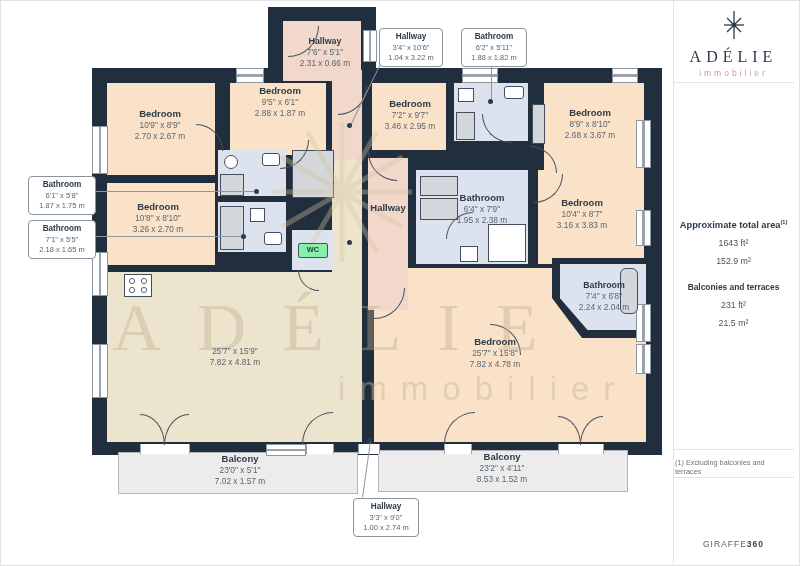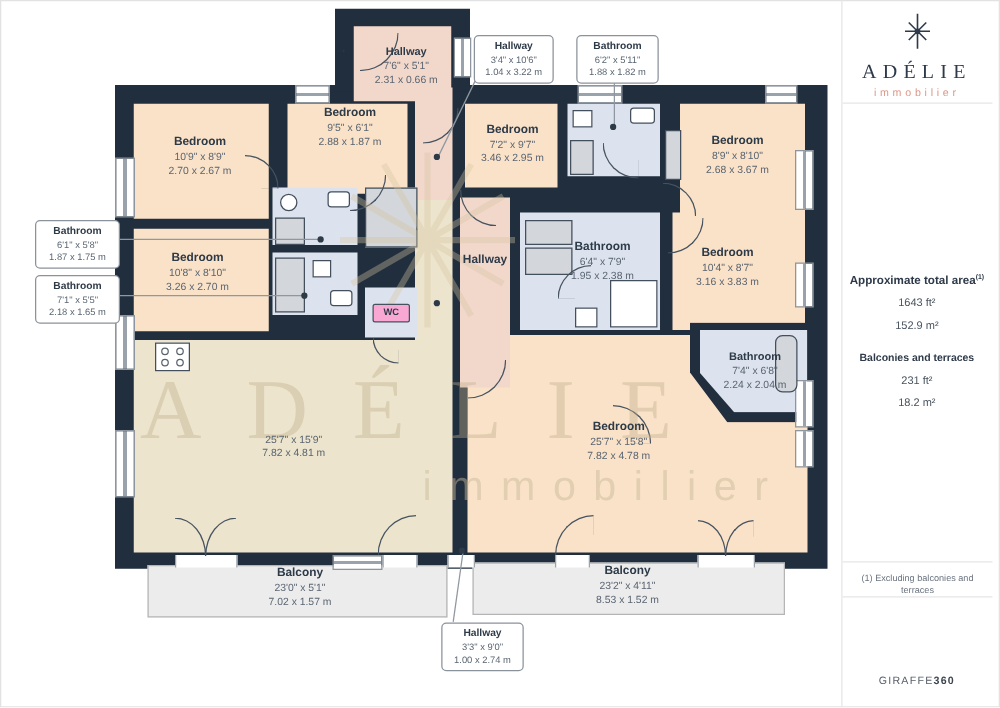--- a/index.html
+++ b/index.html
@@ -26,37 +26,37 @@
   .gap{position:absolute;background:#fff;border-left:1px solid #9aa2ab;border-right:1px solid #9aa2ab;}
   .fx{position:absolute;background:#d3d6da;border:1px solid #434f5c;}
   .fxw{position:absolute;background:#fff;border:1px solid #434f5c;}
   .arc{position:absolute;border:1.3px solid #45525f;background:transparent;}
   .arc.tl{border-radius:100% 0 0 0;border-right:none;border-bottom:none;}
   .arc.tr{border-radius:0 100% 0 0;border-left:none;border-bottom:none;}
   .arc.bl{border-radius:0 0 0 100%;border-right:none;border-top:none;}
   .arc.br{border-radius:0 0 100% 0;border-left:none;border-top:none;}
   .dot{position:absolute;width:5px;height:5px;background:#2d3a48;border-radius:50%;z-index:31;}
   .lead{position:absolute;background:#8f97a0;z-index:29;}
-  .wc-tag{position:absolute;background:#f9a8d4;border:1px solid #45525f;border-radius:2px;
+  .wc-tag{position:absolute;background:#86efac;border:1px solid #45525f;border-radius:2px;
     font-size:7.5px;font-weight:bold;color:#2d3a48;text-align:center;line-height:12px;z-index:6;}
   .wm-star{position:absolute;z-index:4;opacity:.45;}
   .wm-text{position:absolute;font-family:"Liberation Serif",serif;color:rgba(193,174,140,.40);
     letter-spacing:36px;font-size:68px;z-index:5;white-space:nowrap;}
   .wm-sub{position:absolute;color:rgba(200,184,152,.48);letter-spacing:14px;font-size:33px;z-index:5;white-space:nowrap;}
   
   .sb-line{position:absolute;background:#e6e6e6;}
   .sb-logo{position:absolute;left:673px;top:10px;width:121px;text-align:center;}
   .sb-brand{font-family:"Liberation Serif",serif;font-size:16px;letter-spacing:5px;color:#2e3a49;margin-top:4px;}
   .sb-tag{font-size:8.5px;letter-spacing:3px;color:#dd9787;margin-top:2px;}
   .sb-area{position:absolute;left:673px;top:219px;width:121px;text-align:center;color:#2e3a49;}
   .sb-title{font-size:9.3px;font-weight:bold;}
   .sb-title sup{font-size:5.5px;}
   .sb-val{font-size:8.8px;color:#49545f;margin-top:8px;}
   .sb-sub{font-size:8.4px;font-weight:bold;margin-top:16px;}
-  .sb-note{position:absolute;left:675px;top:458px;width:118px;text-align:center;font-size:7.3px;color:#6b7480;}
+  .sb-note{position:absolute;left:675px;top:458px;width:118px;text-align:left;font-size:7.3px;color:#6b7480;}
   .sb-disc{position:absolute;left:678px;top:488px;width:112px;text-align:center;font-size:7.3px;color:#6b7480;line-height:1.45;}
   .sb-credit{position:absolute;left:673px;top:539px;width:121px;text-align:center;font-size:8.5px;color:#565e68;letter-spacing:1px;}
   .sb-credit b{color:#3c454f;}
   .z10{z-index:10;}
 </style>
 </head>
 <body>
 
 <div class="canvas">
 
@@ -297,19 +297,19 @@
     <div class="sb-brand">ADÉLIE</div>
     <div class="sb-tag">immobilier</div>
   </div>
 
   <div class="sb-area">
     <div class="sb-title"><span>Approximate total area</span><sup>(1)</sup></div>
     <div class="sb-val">1643 ft²</div>
     <div class="sb-val">152.9 m²</div>
     <div class="sb-sub">Balconies and terraces</div>
     <div class="sb-val">231 ft²</div>
-    <div class="sb-val">18.2 m²</div>
+    <div class="sb-val">21.5 m²</div>
   </div>
 
   <div class="sb-note">(1) Excluding balconies and terraces</div>
   <div class="sb-credit"><span>GIRAFFE</span><b>360</b></div>
 
 </div>
 
 </body></html>

